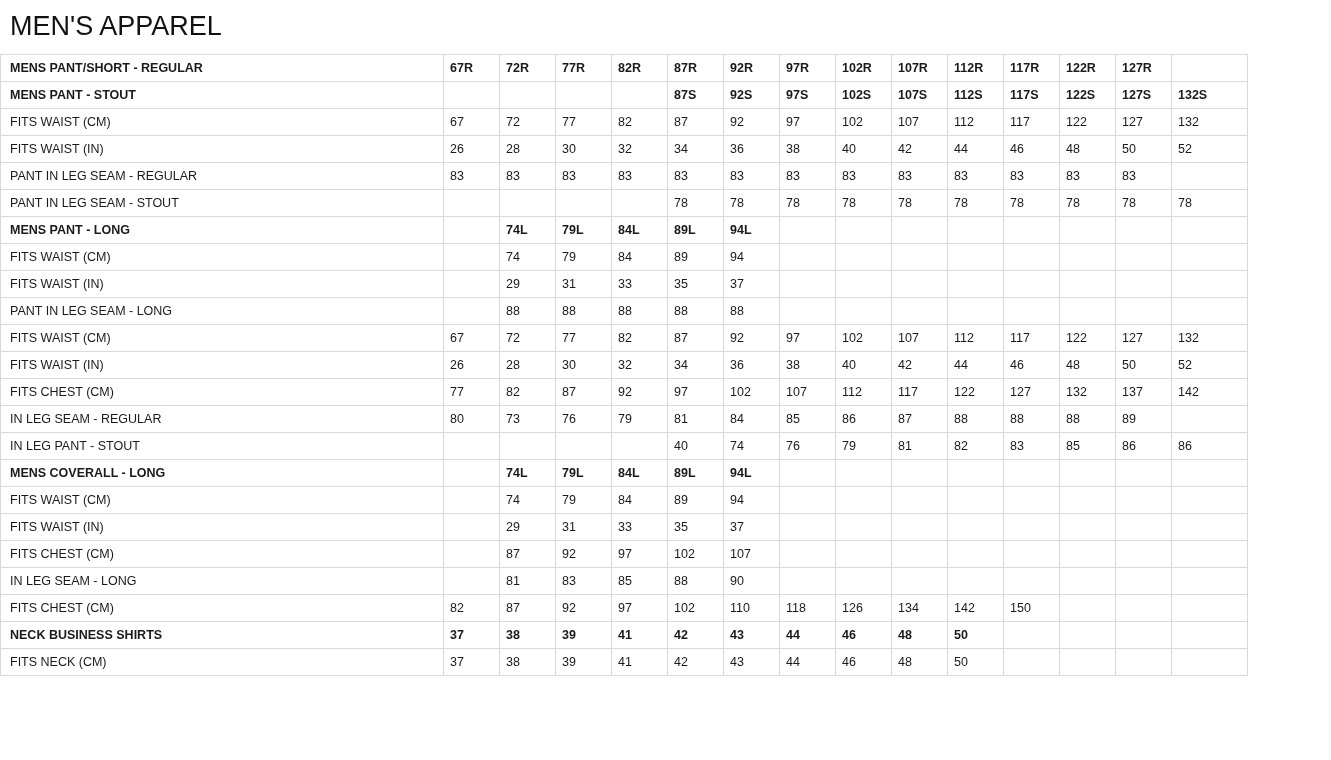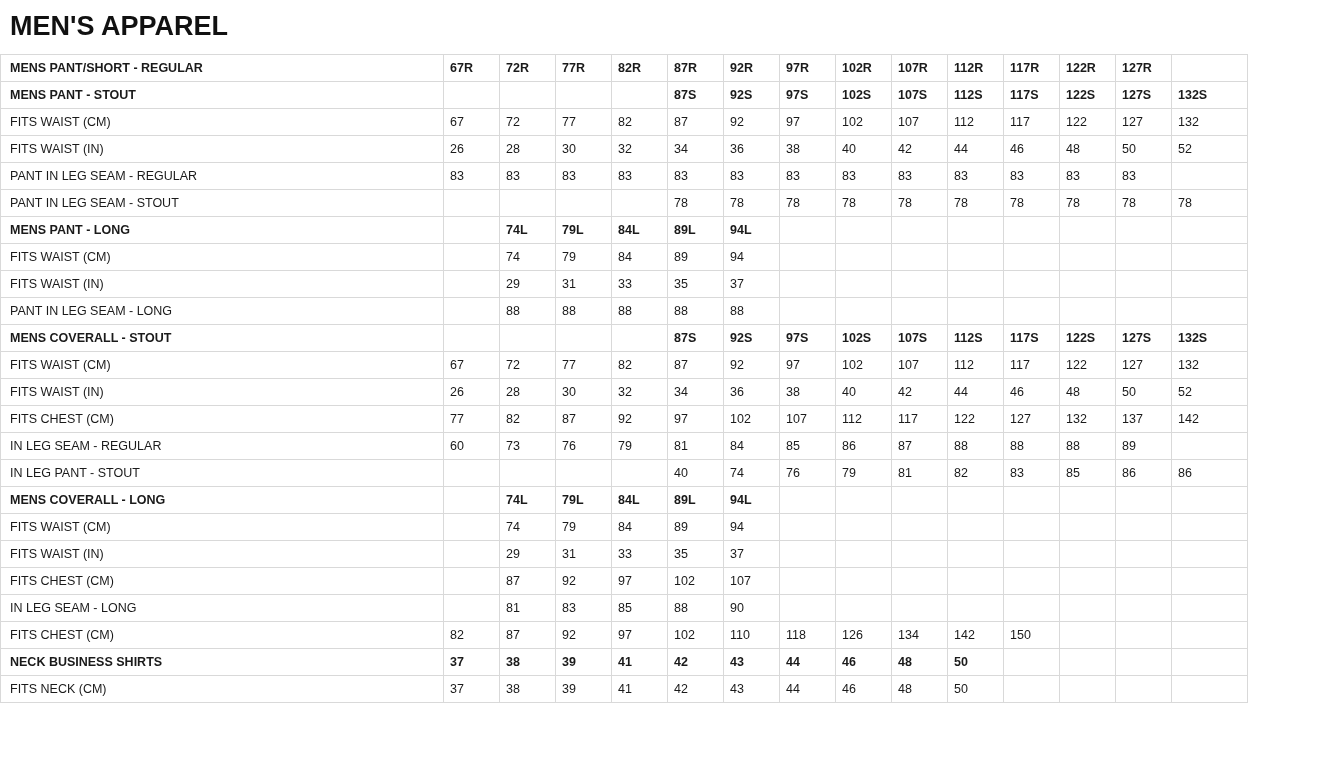--- a/index.html
+++ b/index.html
@@ -10,21 +10,21 @@
     font-family: "Liberation Sans", sans-serif;
   }
   #page {
     width: 1331px;
     min-height: 760px;
     background: #ffffff;
     position: relative;
   }
   #title {
     font-size: 27px;
-    font-weight: bold;
+    font-weight: normal;
     color: #111111;
     letter-spacing: 0px;
     padding: 10px 0 12px 10px;
     line-height: 1.2;
   }
   table {
     border-collapse: collapse;
     width: 1131px;
     table-layout: fixed;
   }
@@ -231,37 +231,20 @@
           <td>88</td>
           <td></td>
           <td></td>
           <td></td>
           <td></td>
           <td></td>
           <td></td>
           <td></td>
           <td></td>
         </tr>
-        <tr class="bold">
-          <td class="label">MENS COVERALL - STOUT</td>
-          <td></td>
-          <td></td>
-          <td></td>
-          <td></td>
-          <td>87S</td>
-          <td>92S</td>
-          <td>97S</td>
-          <td>102S</td>
-          <td>107S</td>
-          <td>112S</td>
-          <td>117S</td>
-          <td>122S</td>
-          <td>127S</td>
-          <td>132S</td>
-        </tr>
         <tr>
           <td class="label">FITS WAIST (CM)</td>
           <td>67</td>
           <td>72</td>
           <td>77</td>
           <td>82</td>
           <td>87</td>
           <td>92</td>
           <td>97</td>
           <td>102</td>
@@ -301,21 +284,21 @@
           <td>112</td>
           <td>117</td>
           <td>122</td>
           <td>127</td>
           <td>132</td>
           <td>137</td>
           <td>142</td>
         </tr>
         <tr>
           <td class="label">IN LEG SEAM - REGULAR</td>
-          <td>60</td>
+          <td>80</td>
           <td>73</td>
           <td>76</td>
           <td>79</td>
           <td>81</td>
           <td>84</td>
           <td>85</td>
           <td>86</td>
           <td>87</td>
           <td>88</td>
           <td>88</td>

